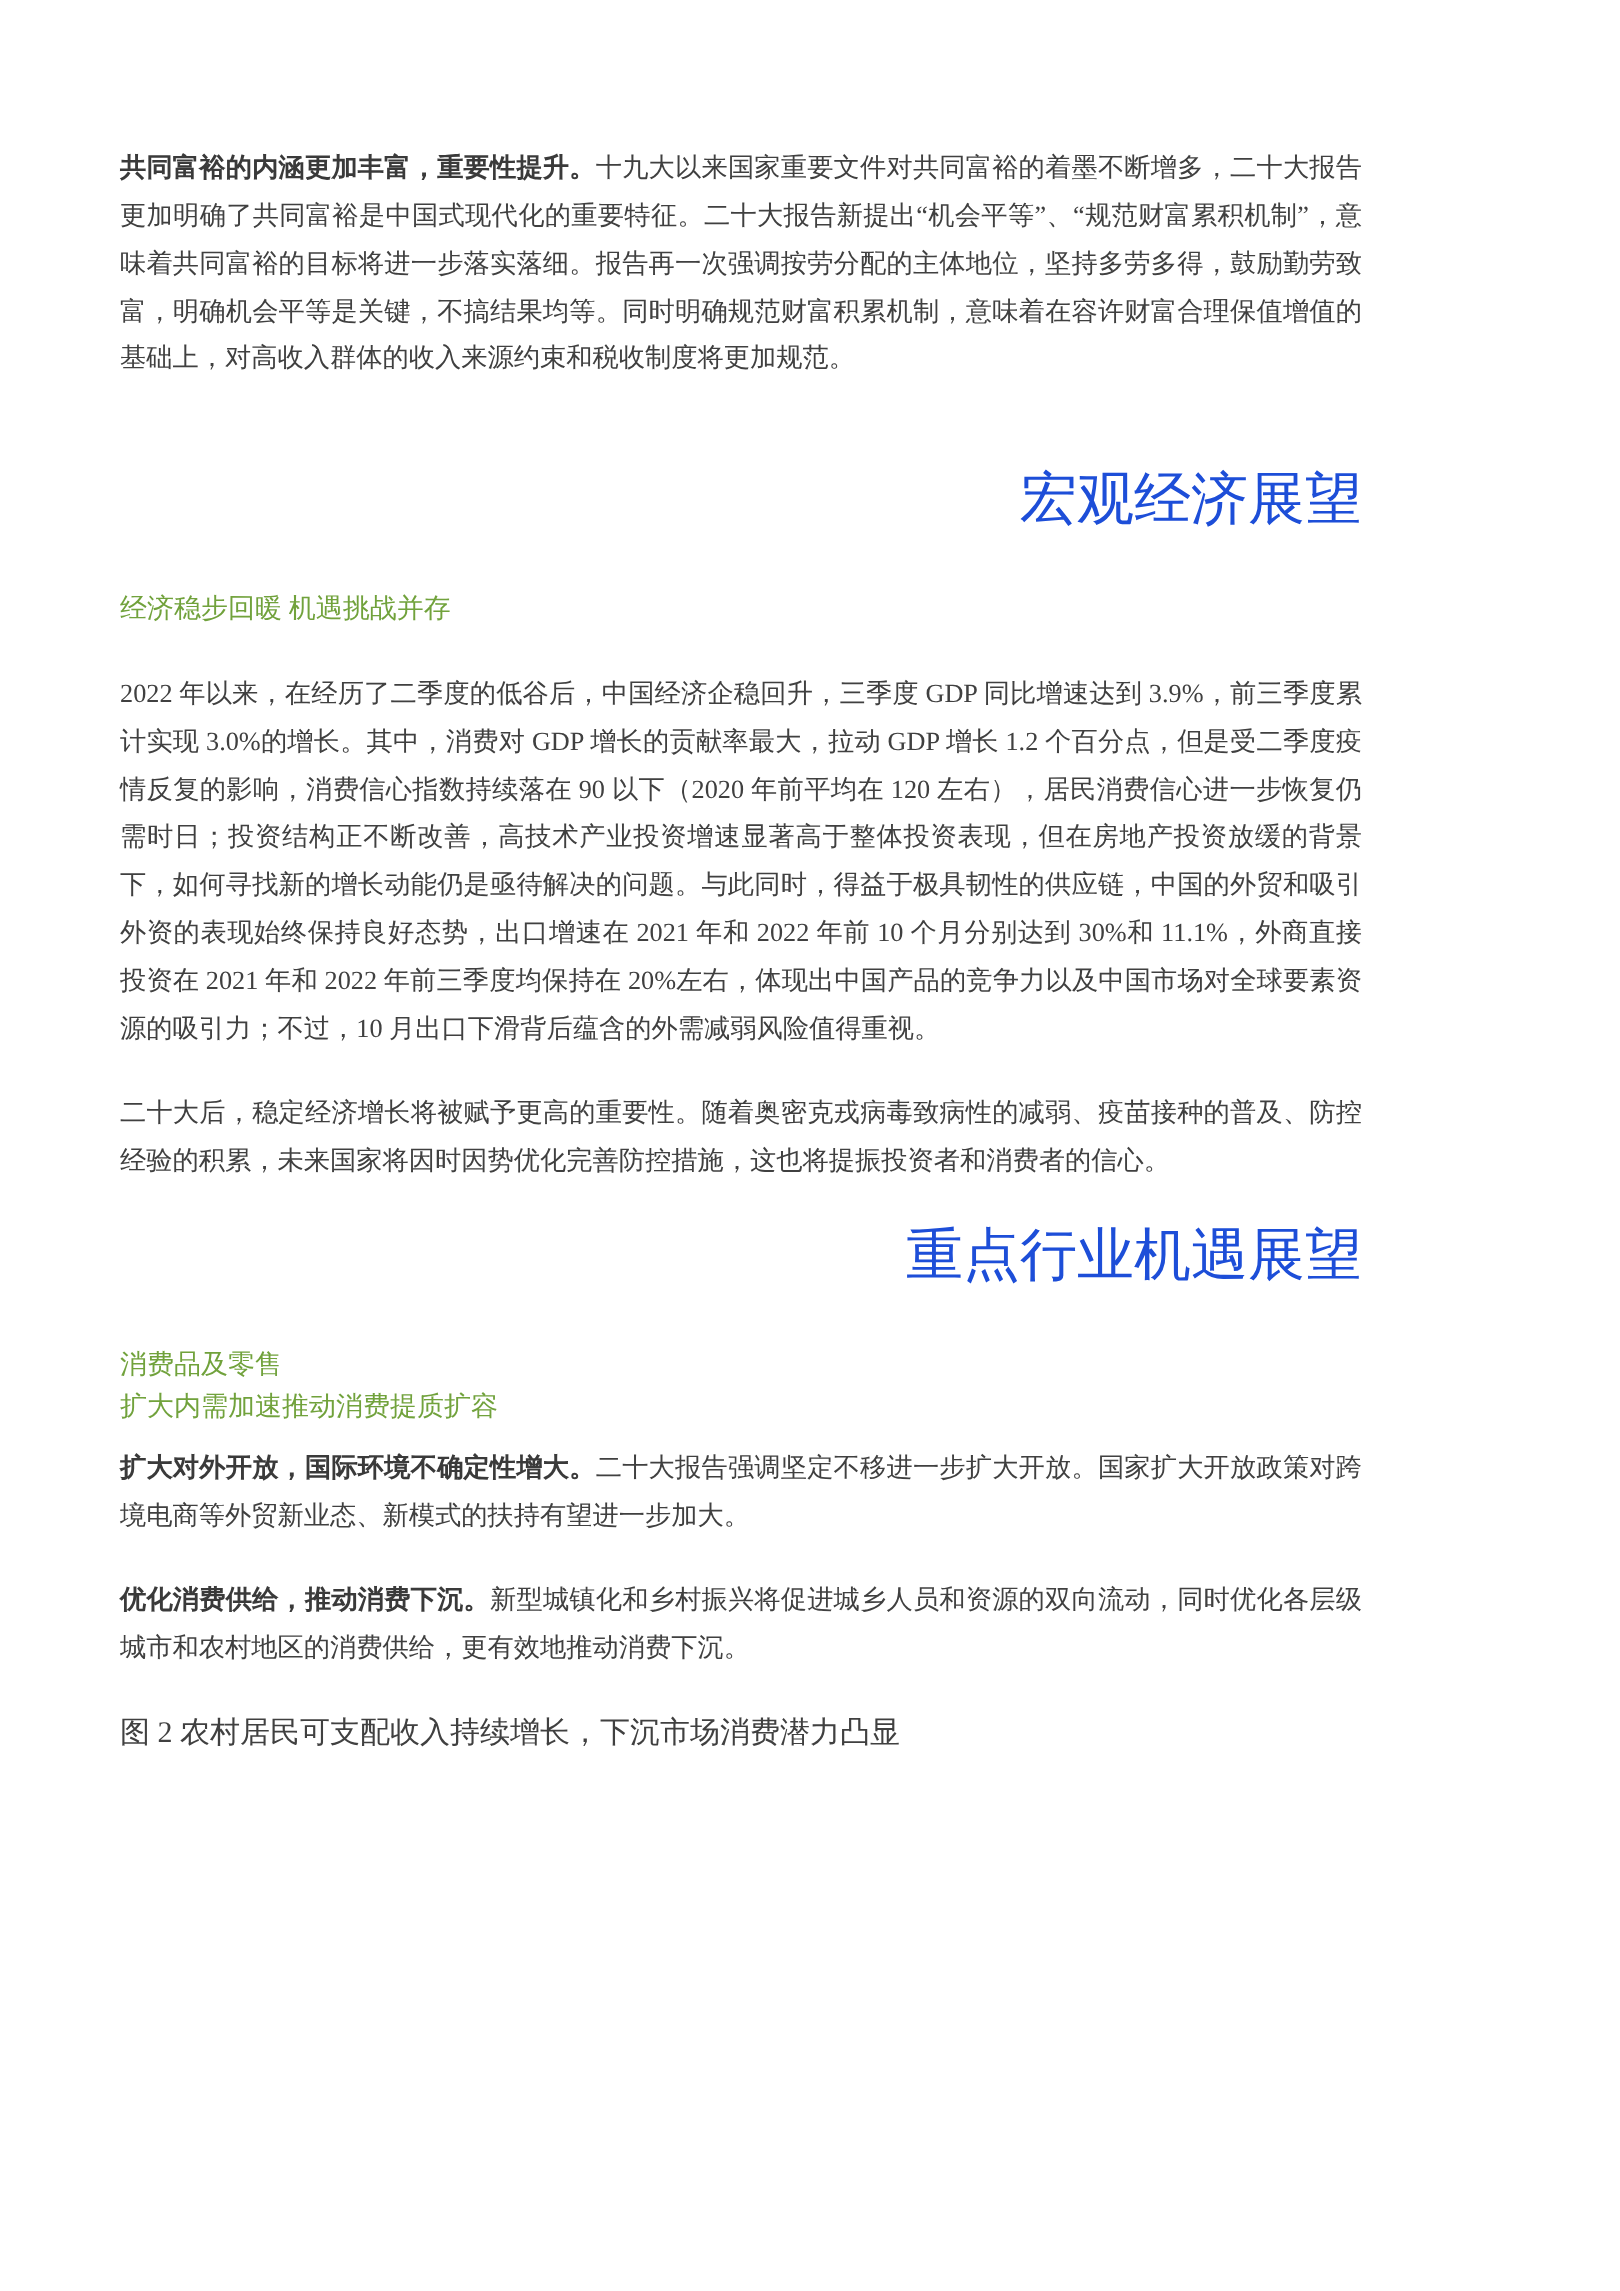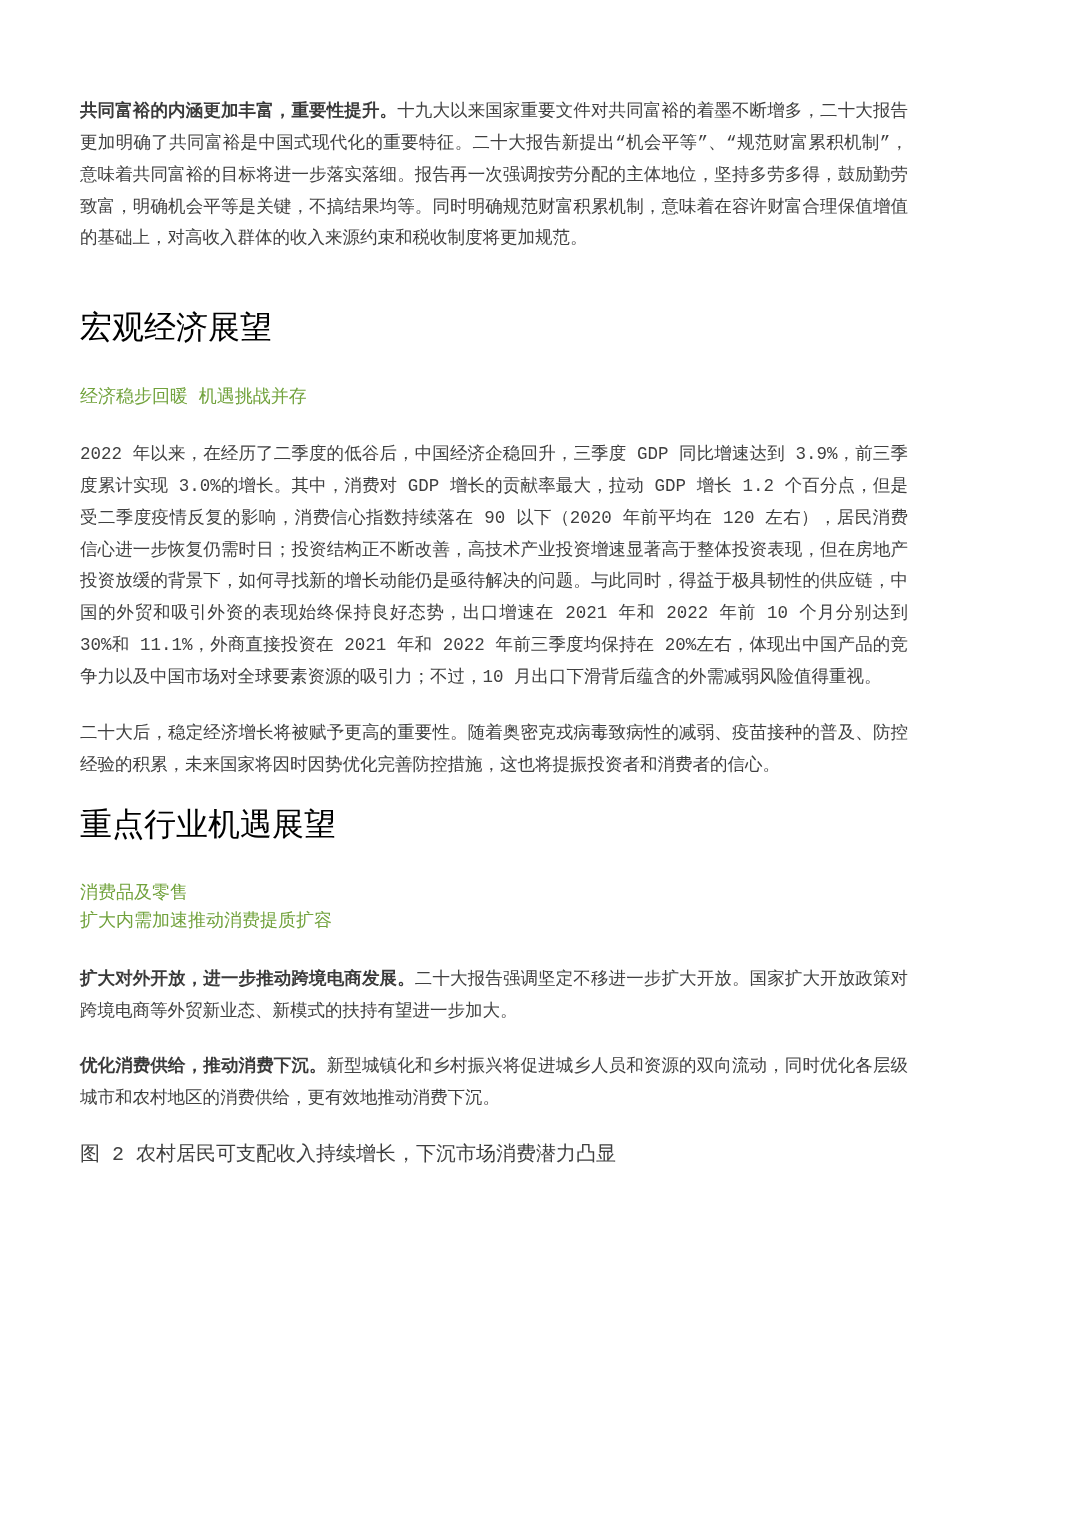--- a/index.html
+++ b/index.html
@@ -7,55 +7,56 @@
     padding: 0;
     background: #ffffff;
   }
   .page {
     position: relative;
     width: 988px;
     height: 1527px;
     background: #ffffff;
     box-sizing: border-box;
     padding: 96px 80px 0 80px;
-    font-family: Liberation Mono, monospace;
+    font-family: Liberation Serif, serif;
     color: #404040;
     overflow: hidden;
   }
   .body-p {
     font-size: 17.5px;
     line-height: 1.82;
     text-align: justify;
     margin: 0 0 24px 0;
     color: #404040;
   }
   .body-p strong {
     color: #3a3a3a;
     font-weight: 700;
   }
   h1.section-title {
-    font-size: 32px;
+    font-size: 38px;
     font-weight: 400;
-    color: #000000;
+    color: #1d4ed8;
     margin: 54px 0 0 0;
     line-height: 1.3;
+    text-align: right;
   }
   h2.section-subtitle {
     font-size: 18px;
     font-weight: 400;
     color: #71a23c;
     margin: 34px 0 30px 0;
     line-height: 1.35;
   }
   h2.section-subtitle.tight-top {
     margin-bottom: 4px;
   }
   h2.section-subtitle.tight-bottom {
     margin-top: 4px;
-    margin-bottom: 30px;
+    margin-bottom: 14px;
   }
   .caption {
     font-size: 20px;
     line-height: 1.6;
     color: #404040;
     margin: 6px 0 0 0;
     text-align: left;
   }
 </style>
 </head>
@@ -74,19 +75,19 @@
 
   <p class="body-p">二十大后，稳定经济增长将被赋予更高的重要性。随着奥密克戎病毒致病性的减弱、疫苗接种的普及、防控经验的积累，未来国家将因时因势优化完善防控措施，这也将提振投资者和消费者的信心。</p>
 
   <h1 class="section-title" style="margin-top:22px;">重点行业机遇展望</h1>
 
   <h2 class="section-subtitle tight-top">消费品及零售</h2>
   <h2 class="section-subtitle tight-bottom">扩大内需加速推动消费提质扩容</h2>
 
 
 
-  <p class="body-p"><strong>扩大对外开放，进一步推动跨境电商发展。</strong><span>二十大报告强调坚定不移进一步扩大开放。国家扩大开放政策对跨境电商等外贸新业态、新模式的扶持有望进一步加大。</span></p>
+  <p class="body-p"><strong>扩大对外开放，国际环境不确定性增大。</strong><span>二十大报告强调坚定不移进一步扩大开放。国家扩大开放政策对跨境电商等外贸新业态、新模式的扶持有望进一步加大。</span></p>
 
   <p class="body-p"><strong>优化消费供给，推动消费下沉。</strong><span>新型城镇化和乡村振兴将促进城乡人员和资源的双向流动，同时优化各层级城市和农村地区的消费供给，更有效地推动消费下沉。</span></p>
 
   <p class="caption">图 2 农村居民可支配收入持续增长，下沉市场消费潜力凸显</p>
 
 </div>
 
 </body></html>

